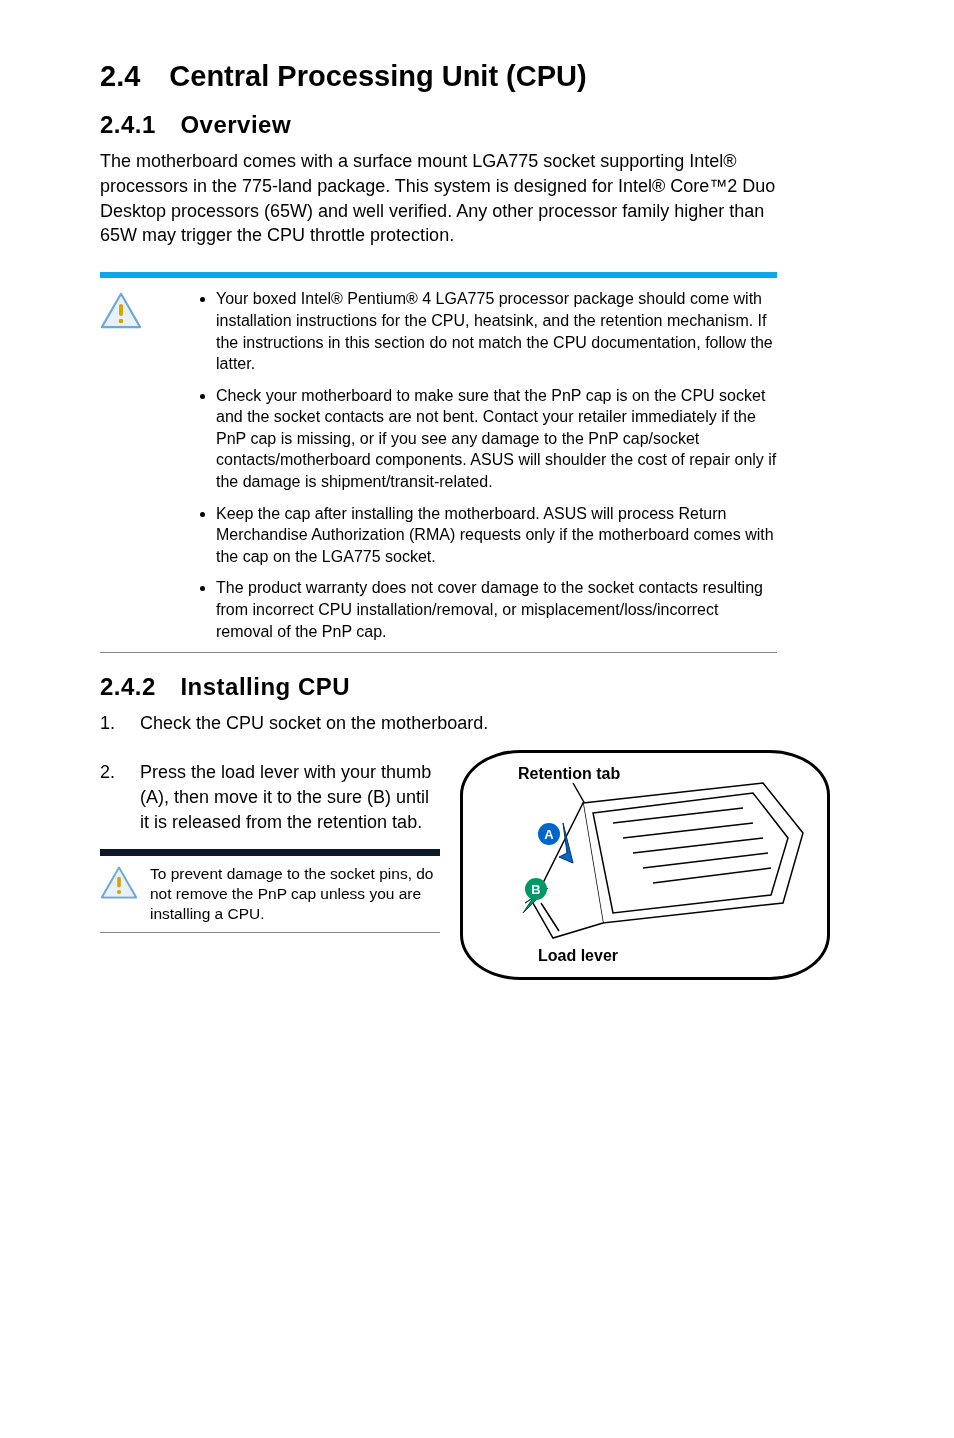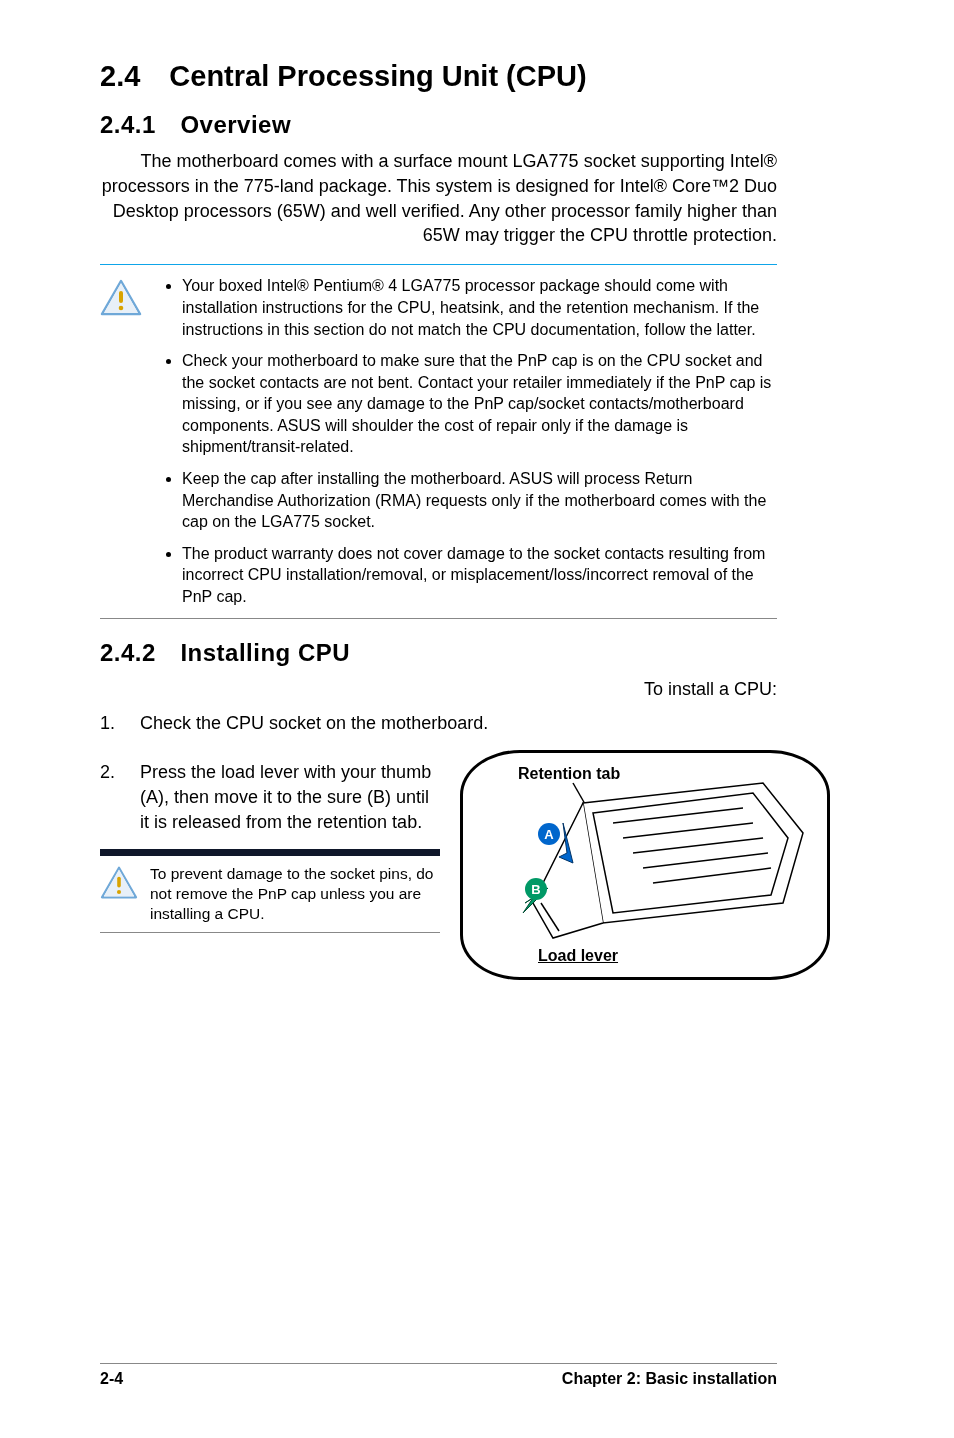--- a/index.html
+++ b/index.html
@@ -25,28 +25,28 @@
     font-family: "Trebuchet MS", "Lucida Sans", sans-serif;
     font-size: 24px;
     font-weight: bold;
     margin: 0 0 10px 0;
     letter-spacing: 0.5px;
   }
   p.body, li.body-li {
     font-size: 18px;
     line-height: 1.38;
     margin: 0 0 10px 0;
-    text-align: right;
   }
   .callout {
-    border-top: 1px solid #0ea5e9;
+    border-top: 6px solid #0ea5e9;
     border-bottom: 1px solid #888;
     padding: 10px 0 10px 0;
-    margin: 16px 0 20px 0;
-    display: flex;
+    margin: 24px 0 20px 0;
+    display: flex;
+    gap: 34px;
   }
   .callout .icon-col {
     width: 60px;
     flex: 0 0 60px;
     padding-top: 4px;
   }
   .callout .text-col {
     flex: 1;
     font-size: 16px;
     line-height: 1.35;
@@ -156,21 +156,20 @@
       <ul>
         <li>Your boxed Intel® Pentium® 4 LGA775 processor package should come with installation instructions for the CPU, heatsink, and the retention mechanism. If the instructions in this section do not match the CPU documentation, follow the latter.</li>
         <li>Check your motherboard to make sure that the PnP cap is on the CPU socket and the socket contacts are not bent. Contact your retailer immediately if the PnP cap is missing, or if you see any damage to the PnP cap/socket contacts/motherboard components. ASUS will shoulder the cost of repair only if the damage is shipment/transit-related.</li>
         <li>Keep the cap after installing the motherboard. ASUS will process Return Merchandise Authorization (RMA) requests only if the motherboard comes with the cap on the LGA775 socket.</li>
         <li>The product warranty does not cover damage to the socket contacts resulting from incorrect CPU installation/removal, or misplacement/loss/incorrect removal of the PnP cap.</li>
       </ul>
     </div>
   </div>
 
   <h2 class="subsection">2.4.2 Installing CPU</h2>
-  <p class="body">To install a CPU:</p>
 
   <ol class="steps">
     <li>
       <span class="num">1.</span>
       <span>Check the CPU socket on the motherboard.</span>
     </li>
   </ol>
 
 
   <div class="two-col">
@@ -189,21 +188,21 @@
             <rect x="19" y="12" width="4" height="12" rx="2" fill="#d9a300"></rect>
             <circle cx="21" cy="29" r="2.3" fill="#d9a300"></circle>
           </svg>
         </div>
         <div class="text-col">To prevent damage to the socket pins, do not remove the PnP cap unless you are installing a CPU.</div>
       </div>
     </div>
     <div class="right">
       <div class="diagram-box">
         <span class="diagram-label" style="top:12px; left:55px;">Retention tab</span>
-        <span class="diagram-label" style="bottom:12px; left:75px;text-decoration:underline;">Load lever</span>
+        <span class="diagram-label" style="bottom:12px; left:75px;">Load lever</span>
         <svg width="364" height="224" viewBox="0 0 364 224" style="position:absolute;top:0;left:0;">
           <line x1="110" y1="30" x2="130" y2="65" stroke="#000" stroke-width="1.5"></line>
           <g stroke="#000" stroke-width="1.5" fill="#fff">
             <path d="M120 50 L300 30 L340 80 L320 150 L140 170 Z"></path>
             <path d="M130 60 L290 40 L325 85 L308 142 L150 160 Z"></path>
             <line x1="150" y1="70" x2="280" y2="55"></line>
             <line x1="160" y1="85" x2="290" y2="70"></line>
             <line x1="170" y1="100" x2="300" y2="85"></line>
             <line x1="180" y1="115" x2="305" y2="100"></line>
             <line x1="190" y1="130" x2="308" y2="115"></line>
@@ -212,18 +211,14 @@
           </g>
           <path d="M100 70 L110 110 L96 104 L104 100 Z" fill="#0066cc" stroke="#003366"></path>
           <path d="M85 135 L60 160 L70 145 L62 150 Z" fill="#009966" stroke="#004d33"></path>
         </svg>
         <span class="circle-letter circle-a" style="top:70px; left:75px;">A</span>
         <span class="circle-letter circle-b" style="top:125px; left:62px;">B</span>
       </div>
     </div>
   </div>
 
-  <div class="footer">
-    <span>2-4</span>
-    <span>Chapter 2: Basic installation</span>
-  </div>
 
 </div>
 
 </body></html>

